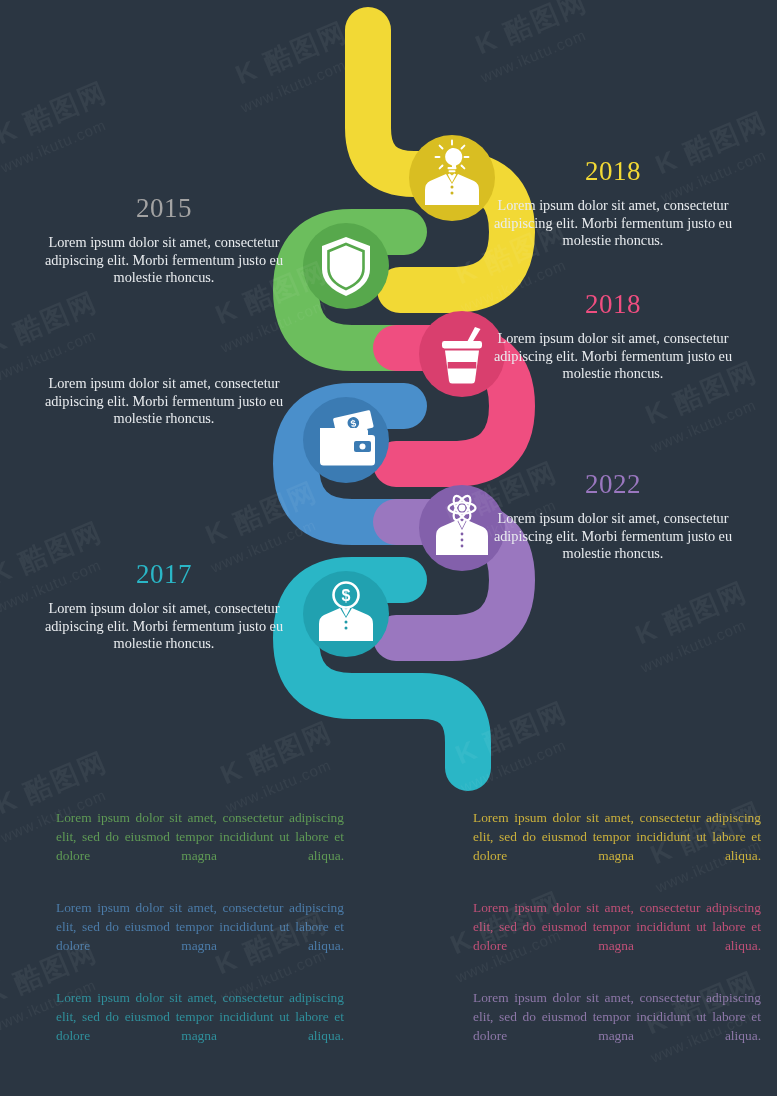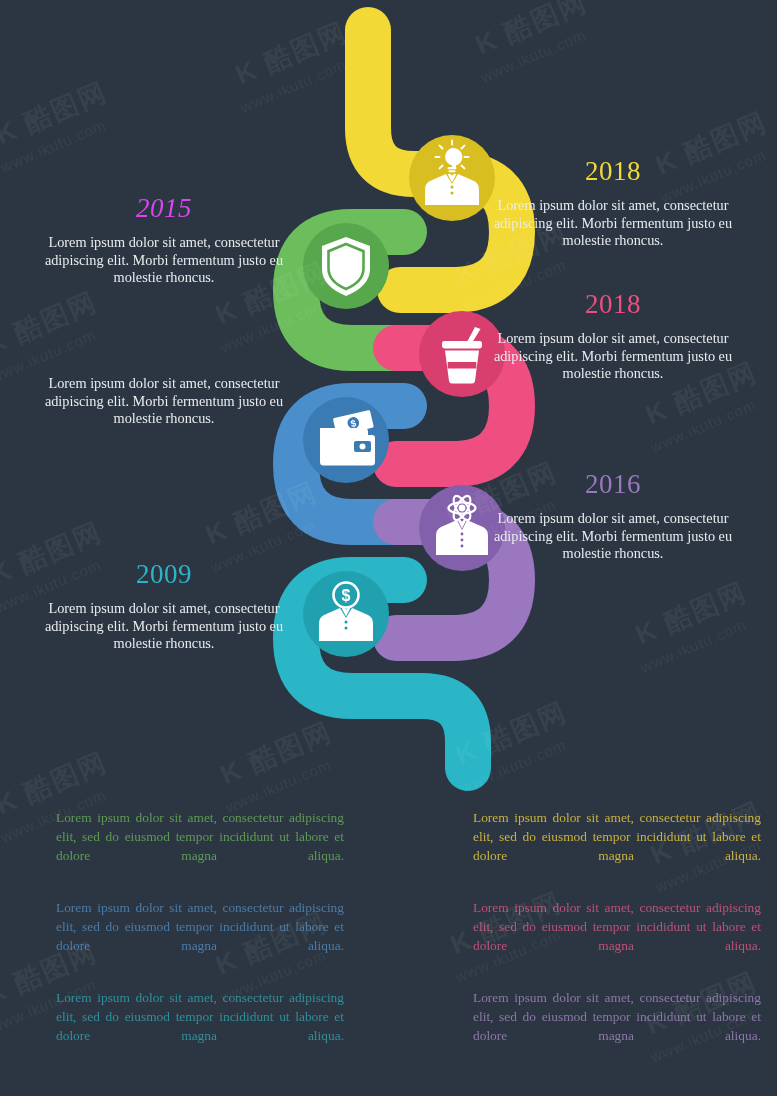--- a/index.html
+++ b/index.html
@@ -193,45 +193,45 @@
       <circle cx="0" cy="-19" r="12.5" fill="none" stroke="#ffffff" stroke-width="2.6"></circle>
       <text x="0" y="-13.5" font-family="Liberation Sans, sans-serif" font-size="16" font-weight="bold" fill="#ffffff" text-anchor="middle">$</text>
       <path d="M -6 -6 L -22 1 Q -27 3.5 -27 10 L -27 27 L 27 27 L 27 10 Q 27 3.5 22 1 L 6 -6 L 0 4 Z"></path>
       <path d="M -4.2 -5.4 L 0 2.4 L 4.2 -5.4 L 2.4 -6.6 L 0 -4.4 L -2.4 -6.6 Z"></path>
       <circle cx="0" cy="8" r="1.5" fill="#1f9aa8"></circle>
       <circle cx="0" cy="14" r="1.5" fill="#1f9aa8"></circle>
     </g>
   </svg>
 
   <div class="year-block left" style="top:192px">
-    <div class="year-label" style="color: #d946ef; font-style: italic;">2015</div>
+    <div class="year-label" style="color: #a3a3a3;">2015</div>
     <div class="year-body">Lorem ipsum dolor sit amet, consectetur adipiscing elit. Morbi fermentum justo eu molestie rhoncus.</div>
   </div>
 
   <div class="year-block left" style="top:375px">
     <div class="year-body">Lorem ipsum dolor sit amet, consectetur adipiscing elit. Morbi fermentum justo eu molestie rhoncus.</div>
   </div>
 
   <div class="year-block left" style="top:558px">
-    <div class="year-label" style="color: rgb(42, 182, 198);">2009</div>
+    <div class="year-label" style="color: rgb(42, 182, 198);">2017</div>
     <div class="year-body">Lorem ipsum dolor sit amet, consectetur adipiscing elit. Morbi fermentum justo eu molestie rhoncus.</div>
   </div>
 
   <div class="year-block right" style="top:111px">
     <div class="year-label" style="color: rgb(242, 217, 53); margin-top: 44px;">2018</div>
     <div class="year-body">Lorem ipsum dolor sit amet, consectetur adipiscing elit. Morbi fermentum justo eu molestie rhoncus.</div>
   </div>
 
   <div class="year-block right" style="top:288px">
     <div class="year-label" style="color: rgb(239, 78, 128);">2018</div>
     <div class="year-body">Lorem ipsum dolor sit amet, consectetur adipiscing elit. Morbi fermentum justo eu molestie rhoncus.</div>
   </div>
 
   <div class="year-block right" style="top:468px">
-    <div class="year-label" style="color: rgb(154, 119, 191);">2016</div>
+    <div class="year-label" style="color: rgb(154, 119, 191);">2022</div>
     <div class="year-body">Lorem ipsum dolor sit amet, consectetur adipiscing elit. Morbi fermentum justo eu molestie rhoncus.</div>
   </div>
 
   <div id="notes">
     <div class="note col-l row-0" id="note-0" style="color: rgb(95, 154, 85);">Lorem ipsum dolor sit amet, consectetur adipiscing elit, sed do eiusmod tempor incididunt ut labore et dolore magna aliqua.</div>
     <div class="note col-r row-0" id="note-1" style="color: rgb(203, 177, 60);">Lorem ipsum dolor sit amet, consectetur adipiscing elit, sed do eiusmod tempor incididunt ut labore et dolore magna aliqua.</div>
     <div class="note col-l row-1" id="note-2" style="color: rgb(75, 123, 168);">Lorem ipsum dolor sit amet, consectetur adipiscing elit, sed do eiusmod tempor incididunt ut labore et dolore magna aliqua.</div>
     <div class="note col-r row-1" id="note-3" style="color: rgb(191, 80, 119);">Lorem ipsum dolor sit amet, consectetur adipiscing elit, sed do eiusmod tempor incididunt ut labore et dolore magna aliqua.</div>
     <div class="note col-l row-2" id="note-4" style="color: rgb(47, 143, 155);">Lorem ipsum dolor sit amet, consectetur adipiscing elit, sed do eiusmod tempor incididunt ut labore et dolore magna aliqua.</div>
     <div class="note col-r row-2" id="note-5" style="color: rgb(141, 119, 168);">Lorem ipsum dolor sit amet, consectetur adipiscing elit, sed do eiusmod tempor incididunt ut labore et dolore magna aliqua.</div>

